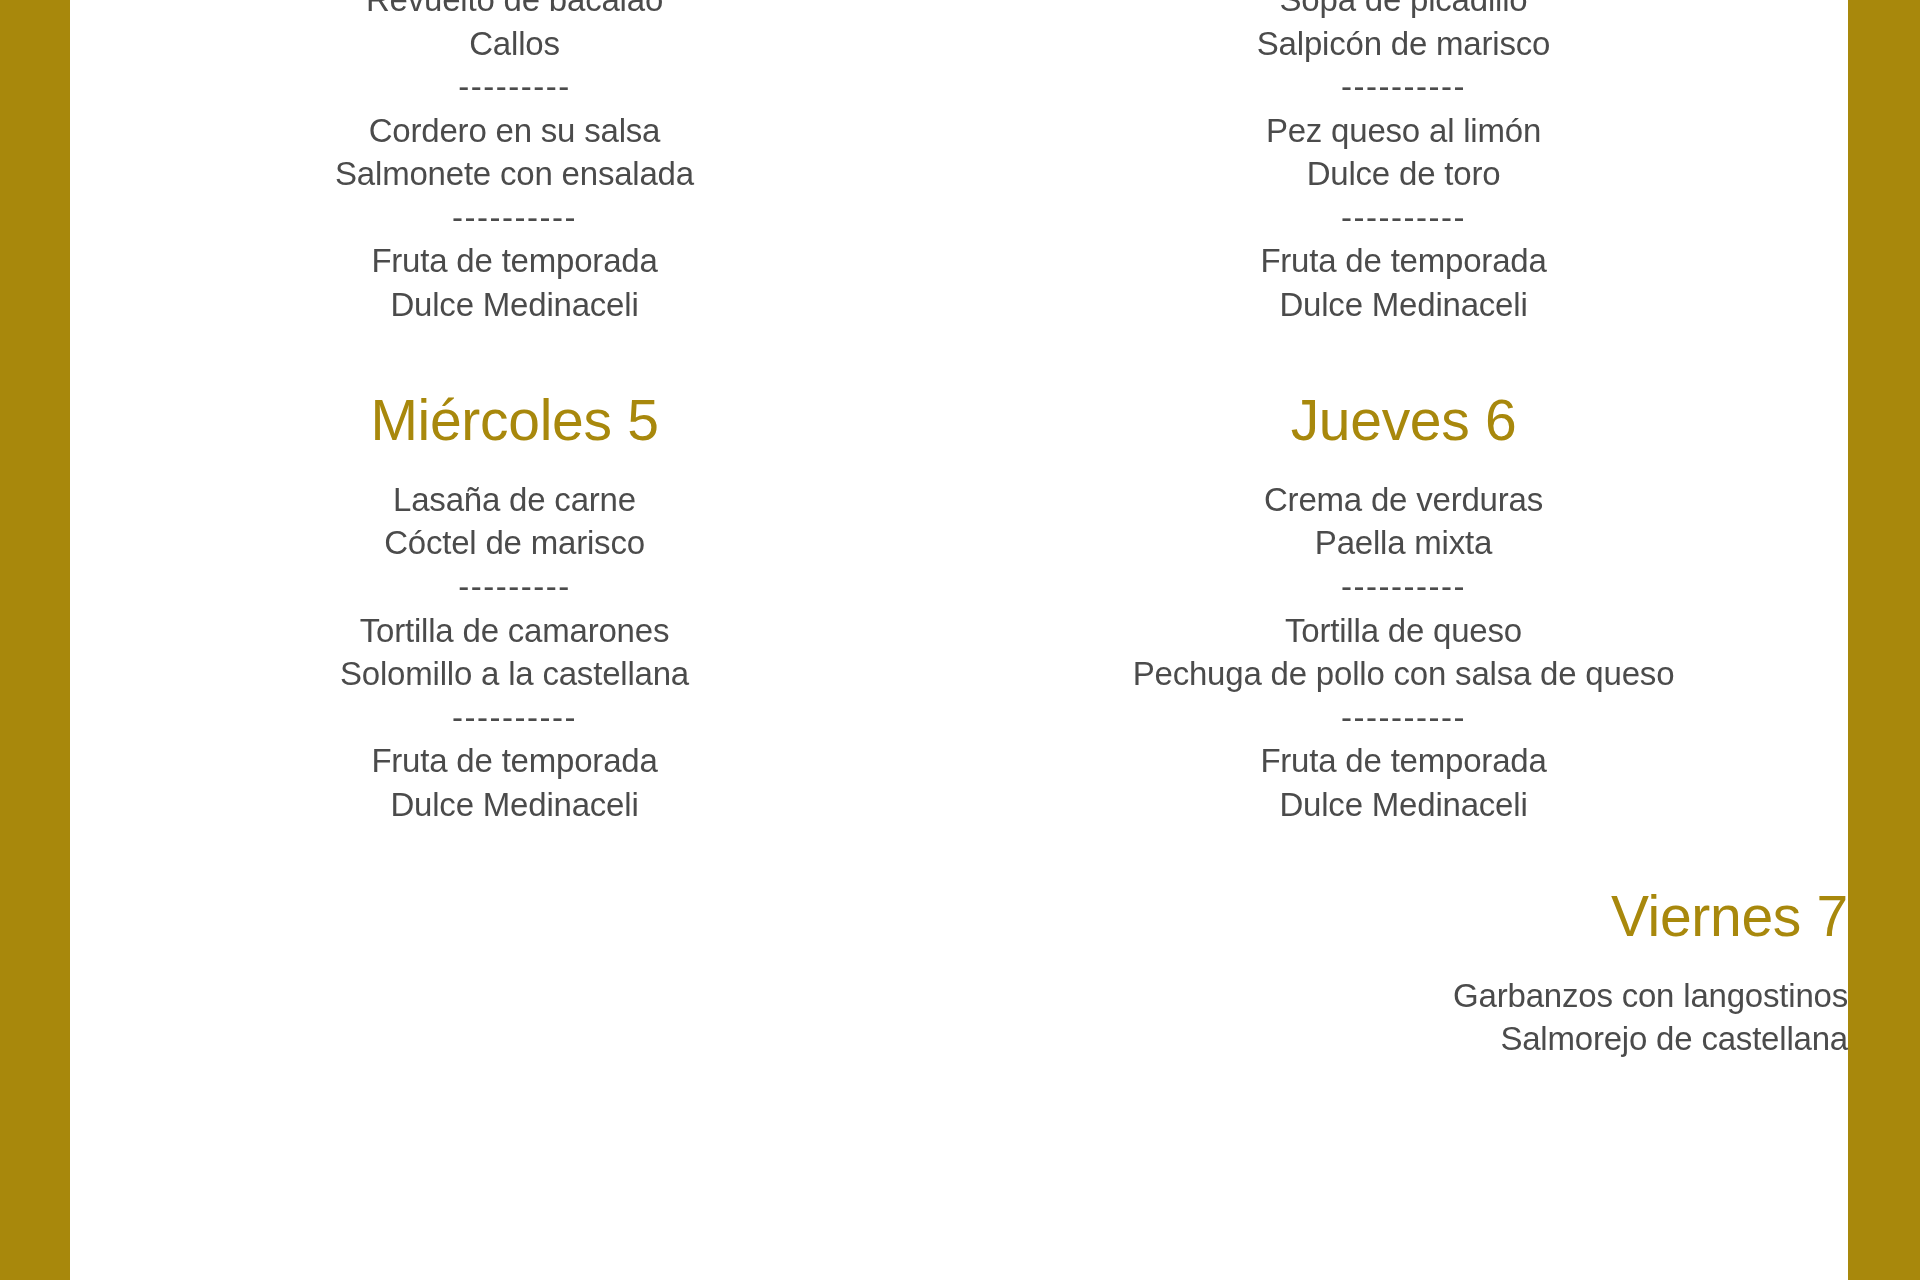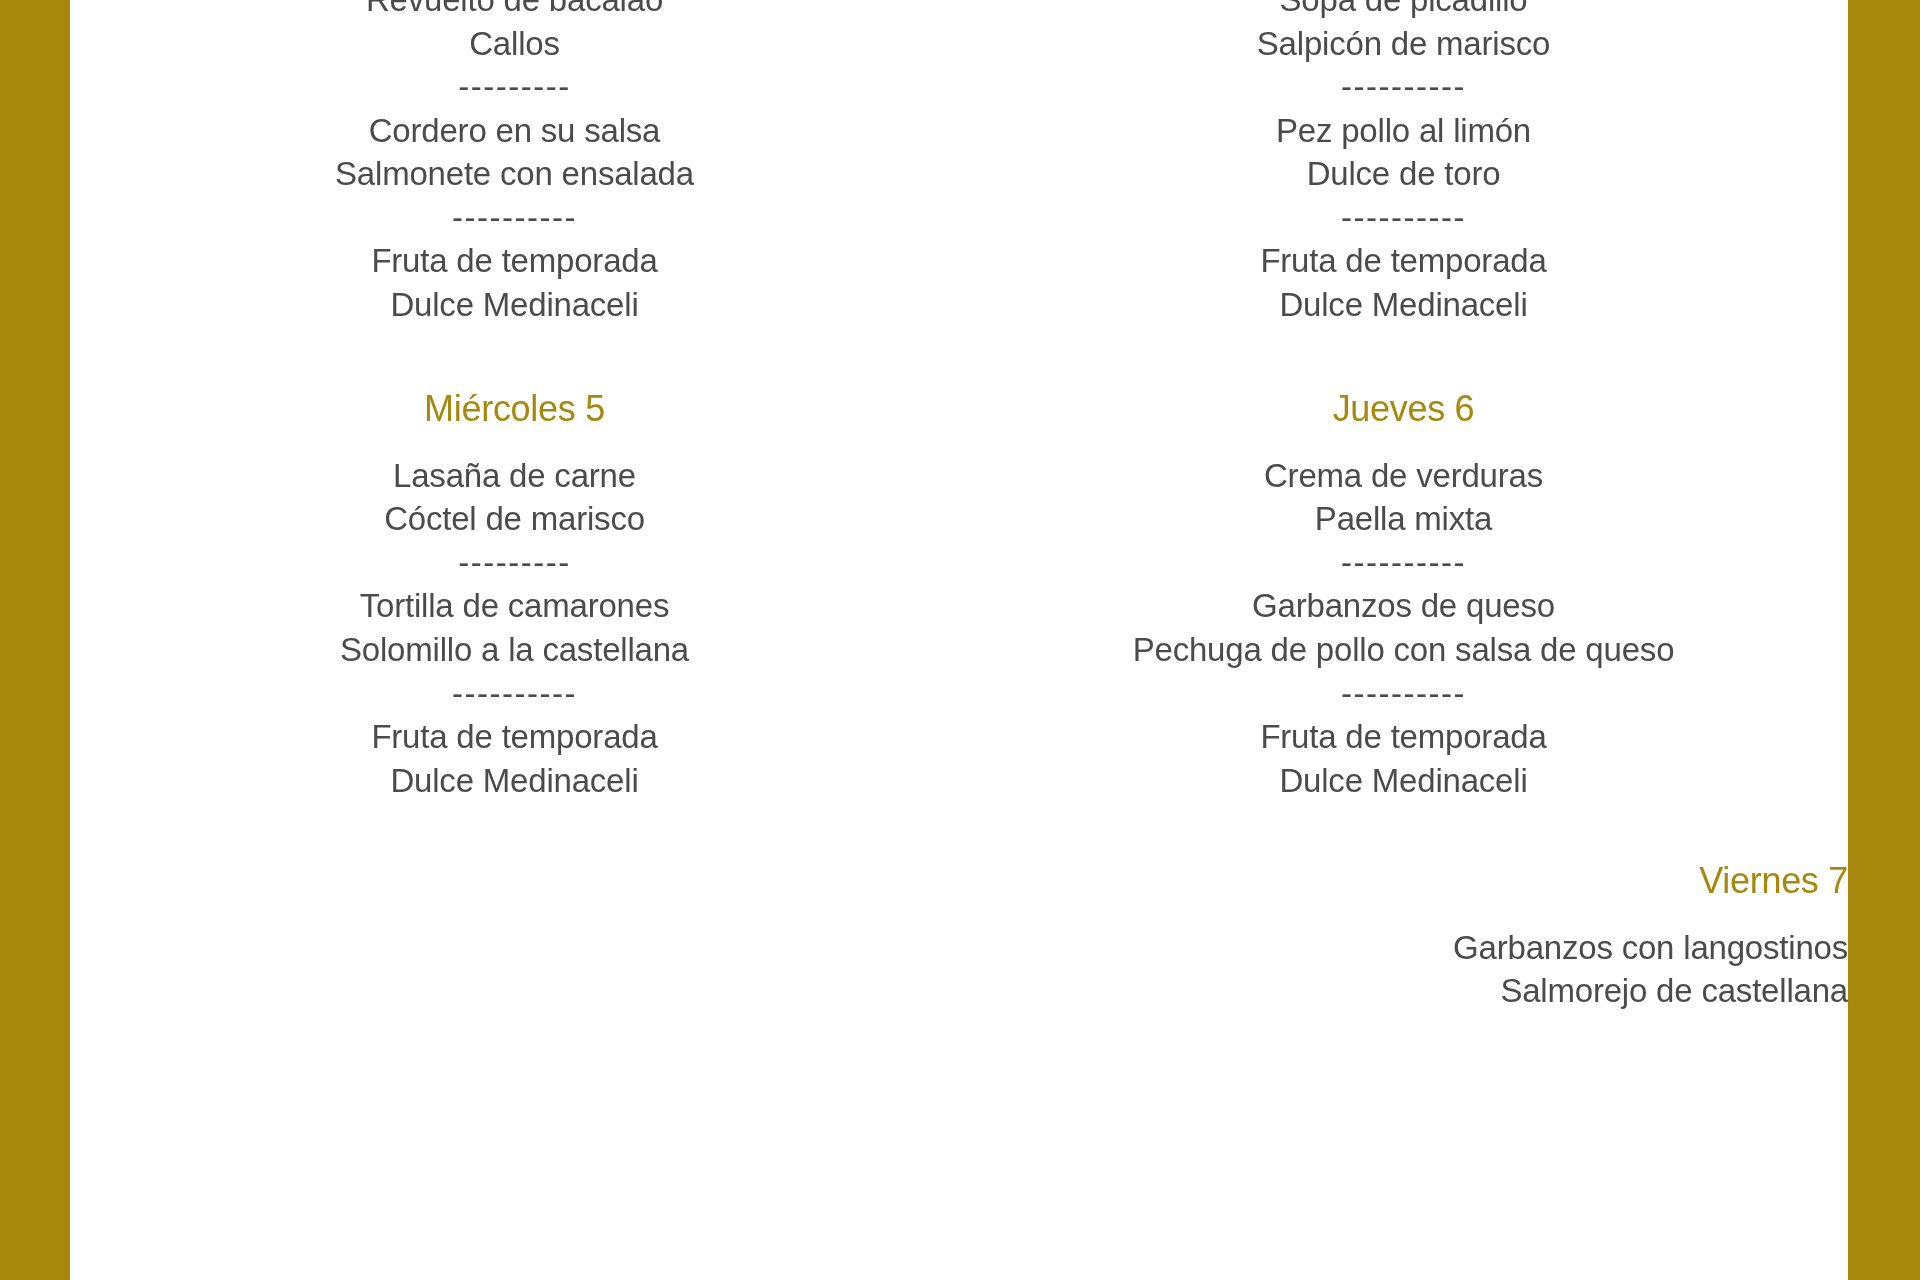--- a/index.html
+++ b/index.html
@@ -52,21 +52,21 @@
   .col {
     width: 50%;
     box-sizing: border-box;
   }
   .day-block {
     text-align: center;
     padding: 0 20px;
   }
   .day-title {
     color: #a8880c;
-    font-size: 36px;
+    font-size: 57px;
     line-height: 1.15;
     font-weight: 400;
     margin: 0 0 24px 0;
     letter-spacing: -0.3px;
   }
   .dish {
     color: #4b4b4b;
     font-size: 33px;
     line-height: 1.32;
     margin: 0;
@@ -122,21 +122,21 @@
           <p class="dish">Fruta de temporada</p>
           <p class="dish">Dulce Medinaceli</p>
         </div>
       </div>
 
       <div class="col">
         <div class="day-block clip-top">
           <p class="dish">Sopa de picadillo</p>
           <p class="dish">Salpicón de marisco</p>
           <p class="sep">----------</p>
-          <p class="dish">Pez pollo al limón</p>
+          <p class="dish">Pez queso al limón</p>
           <p class="dish">Dulce de toro</p>
           <p class="sep">----------</p>
           <p class="dish">Fruta de temporada</p>
           <p class="dish">Dulce Medinaceli</p>
         </div>
       </div>
 
     </div>
 
     <div class="spacer-1"></div>
@@ -156,21 +156,21 @@
           <p class="dish">Dulce Medinaceli</p>
         </div>
       </div>
 
       <div class="col">
         <div class="day-block">
           <h2 class="day-title">Jueves 6</h2>
           <p class="dish">Crema de verduras</p>
           <p class="dish">Paella mixta</p>
           <p class="sep">----------</p>
-          <p class="dish">Garbanzos de queso</p>
+          <p class="dish">Tortilla de queso</p>
           <p class="dish">Pechuga de pollo con salsa de queso</p>
           <p class="sep">----------</p>
           <p class="dish">Fruta de temporada</p>
           <p class="dish">Dulce Medinaceli</p>
         </div>
       </div>
 
     </div>
 
     <div class="spacer-2"></div>

